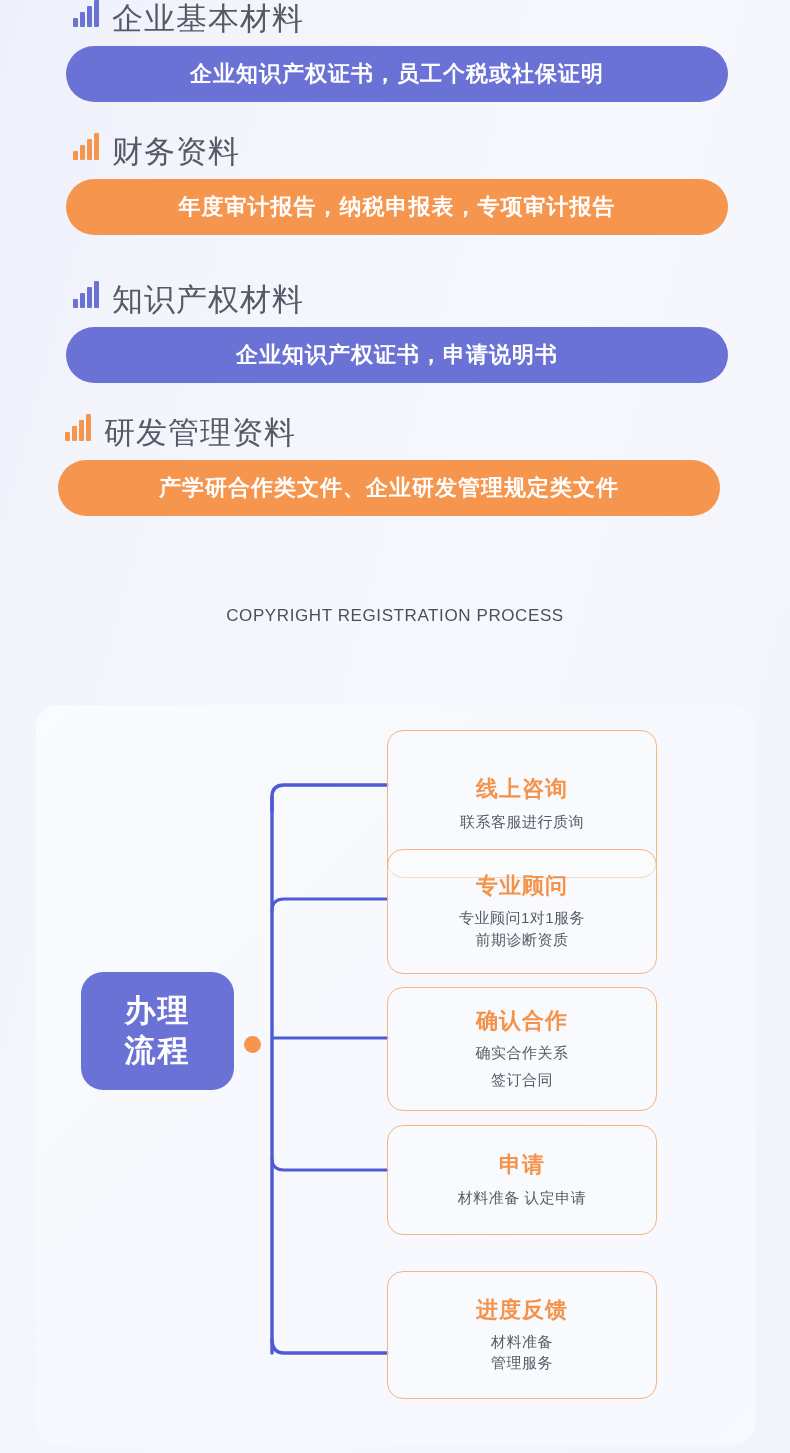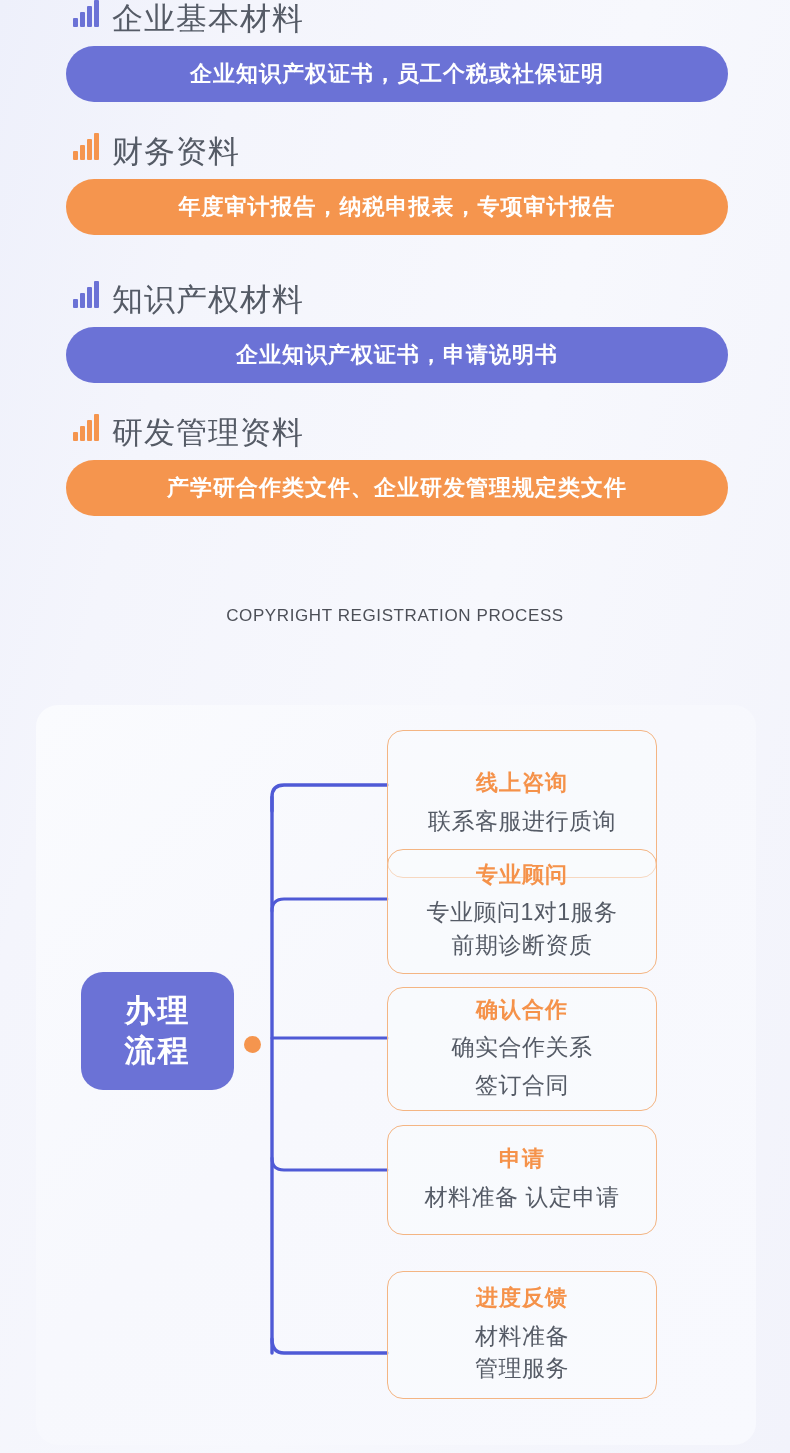--- a/index.html
+++ b/index.html
@@ -166,21 +166,21 @@
   .card-title {
     color: #f5924a;
     font-size: 22px;
     font-weight: 700;
     letter-spacing: 1px;
     line-height: 1.2;
   }
   .card-desc {
     margin-top: 8px;
     color: #555b66;
-    font-size: 23px;
+    font-size: 15px;
     line-height: 1.42;
     letter-spacing: 0.5px;
     text-align: right;
   }
 </style>
 </head>
 <body>
 
 <div class="materials">
 
@@ -216,21 +216,21 @@
         <rect x="1" y="18" width="5" height="9" rx="1" fill="#6b72d6"></rect>
         <rect x="8" y="12" width="5" height="15" rx="1" fill="#6b72d6"></rect>
         <rect x="15" y="6" width="5" height="21" rx="1" fill="#6b72d6"></rect>
         <rect x="22" y="0" width="5" height="27" rx="1" fill="#6b72d6"></rect>
       </svg>
       <span class="mat-title">知识产权材料</span>
     </div>
     <div class="mat-band band-purple">企业知识产权证书，申请说明书</div>
   </div>
 
-  <div class="mat-group" style="position:absolute; left:66px; top:414px; width:662px;">
+  <div class="mat-group" style="position:absolute; left:58px; top:414px; width:662px;">
     <div class="mat-head" style="padding-left:6px;">
       <svg class="bars-icon" viewBox="0 0 28 28">
         <rect x="1" y="18" width="5" height="9" rx="1" fill="#f5954e"></rect>
         <rect x="8" y="12" width="5" height="15" rx="1" fill="#f5954e"></rect>
         <rect x="15" y="6" width="5" height="21" rx="1" fill="#f5954e"></rect>
         <rect x="22" y="0" width="5" height="27" rx="1" fill="#f5954e"></rect>
       </svg>
       <span class="mat-title">研发管理资料</span>
     </div>
     <div class="mat-band band-orange">产学研合作类文件、企业研发管理规定类文件</div>

